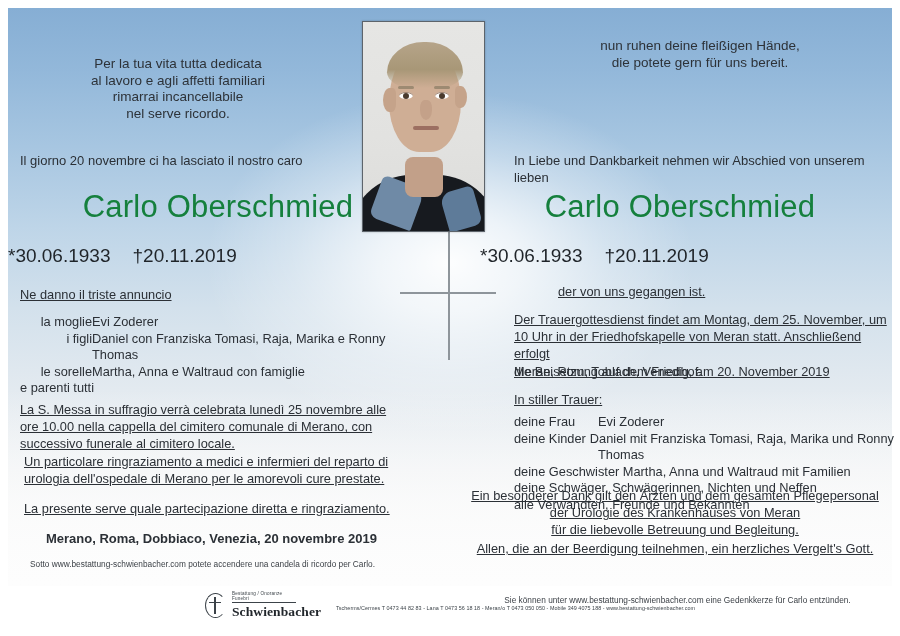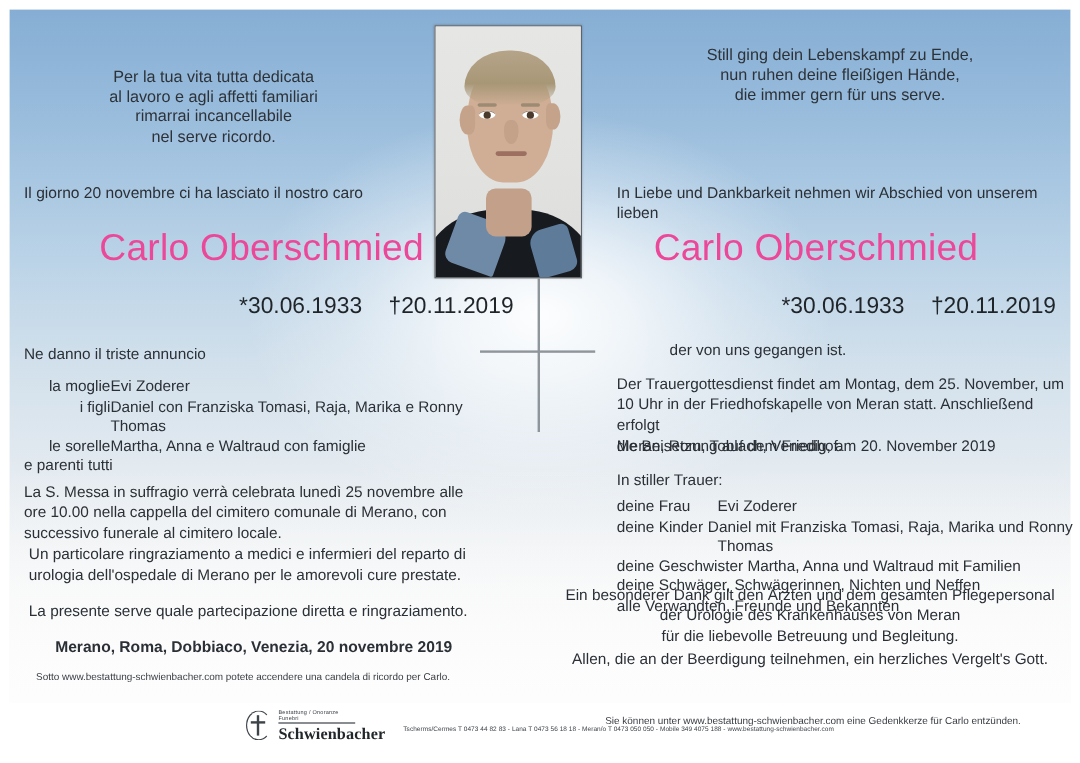--- a/index.html
+++ b/index.html
@@ -221,37 +221,38 @@
     color: #2b3036;
   }
   .bigname {
     position: absolute;
     left: 0; right: 0;
     text-align: center;
     font-size: 31px;
     line-height: 36px;
     font-weight: 400;
     letter-spacing: 0.2px;
-    color: #ec4899;
+    color: #15803d;
   }
   .dates {
     position: absolute;
     left: 0; right: 0;
-    text-align: right;
+    text-align: left;
     font-size: 19px;
     line-height: 23px;
     color: #1f2429;
   }
   .dates .sep { display: inline-block; width: 22px; }
 
   .para {
     position: absolute;
     font-size: 12.8px;
     line-height: 17.2px;
     color: #2b3036;
+    text-decoration: underline;
   }
   .para.center {
     left: 0; right: 0;
     text-align: center;
   }
   .fam {
     position: absolute;
     font-size: 12.8px;
     line-height: 16.6px;
     color: #2b3036;
@@ -282,21 +283,21 @@
     position: absolute;
     left: 0; top: 588px;
     width: 900px; height: 48px;
     display: flex;
     align-items: flex-start;
     justify-content: center;
     padding-top: 4px;
   }
   .logo-wrap {
     display: flex;
-    align-items: flex-start;
+    align-items: center;
     gap: 6px;
   }
   .logo-mark {
     position: relative;
     width: 21px; height: 25px;
   }
   .logo-mark .ring {
     position: absolute;
     left: 0; top: 0;
     width: 19px; height: 23px;
@@ -435,23 +436,22 @@
     <div class="para" style="left:16px; top:492px; width:420px;">La presente serve quale partecipazione diretta e ringraziamento.</div>
 
     <div class="cityline" style="left:38px; top:522px;">Merano, Roma, Dobbiaco, Venezia, 20 novembre 2019</div>
 
     <div class="tiny" style="left:22px; top:551px;">Sotto www.bestattung-schwienbacher.com potete accendere una candela di ricordo per Carlo.</div>
   </div>
 
   <div class="panel panel-right">
 
     <div class="poem" style="top:30px; left:60px; width:380px;">
-      <div>Still ging dein Lebenskampf zu Ende,</div>
       <div>nun ruhen deine fleißigen Hände,</div>
-      <div>die immer gern für uns serve.</div>
+      <div>die potete gern für uns bereit.</div>
     </div>
 
     <div class="lead" style="left:64px; top:144px;">In Liebe und Dankbarkeit nehmen wir Abschied von unserem lieben</div>
 
     <div class="bigname" style="top:181px; left:30px; width:400px;">Carlo Oberschmied</div>
 
     <div class="dates" style="top:236px; left:30px; width:400px;">
       <span>*30.06.1933</span><span class="sep"></span><span>†20.11.2019</span>
     </div>
 

